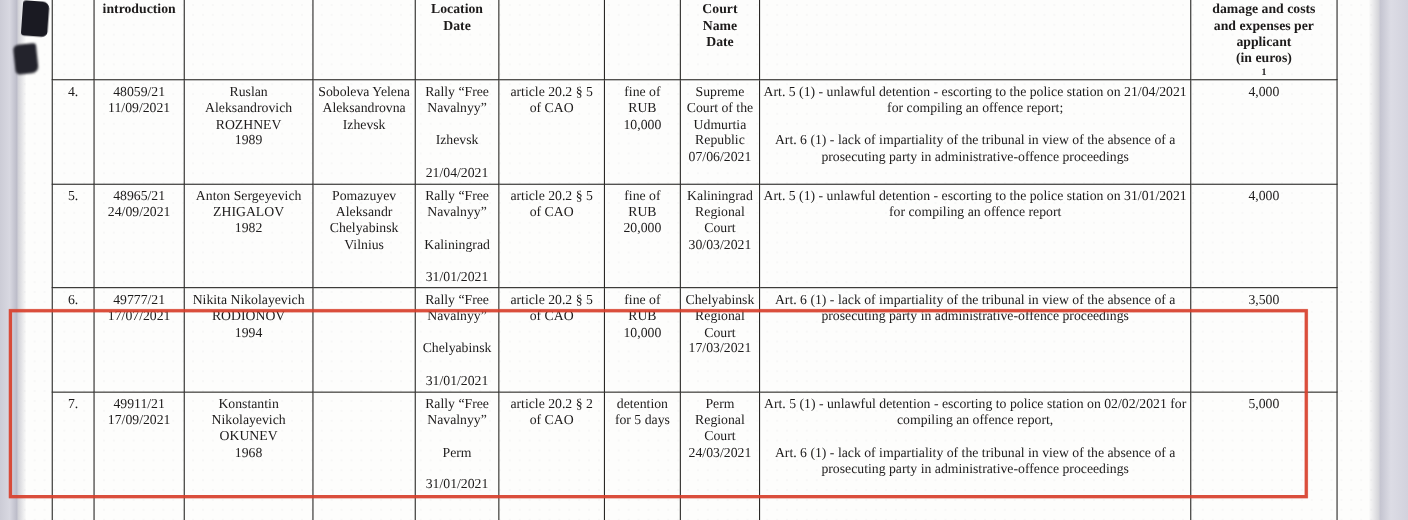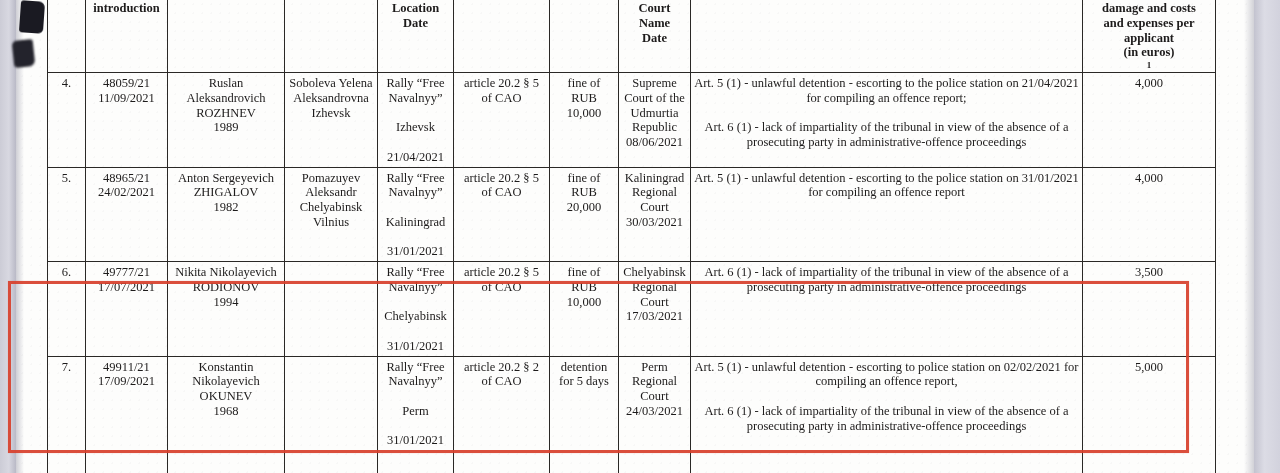--- a/index.html
+++ b/index.html
@@ -112,31 +112,31 @@
 
 21/04/2021</td>
       <td>article 20.2 § 5
 of CAO</td>
       <td>fine of
 RUB 10,000</td>
       <td>Supreme
 Court of the
 Udmurtia
 Republic
-08/06/2021</td>
+07/06/2021</td>
       <td class="complaint">Art. 5 (1) - unlawful detention - escorting to the police station on 21/04/2021 for compiling an offence report;
 
 Art. 6 (1) - lack of impartiality of the tribunal in view of the absence of a prosecuting party in administrative-offence proceedings</td>
       <td>4,000</td>
     </tr>
 
     <tr class="r5">
       <td class="b">5.</td>
       <td class="b">48965/21
-24/02/2021</td>
+24/09/2021</td>
       <td class="b">Anton Sergeyevich
 ZHIGALOV
 1982</td>
       <td>Pomazuyev
 Aleksandr
 Chelyabinsk
 Vilnius</td>
       <td>Rally “Free
 Navalnyy”
 

